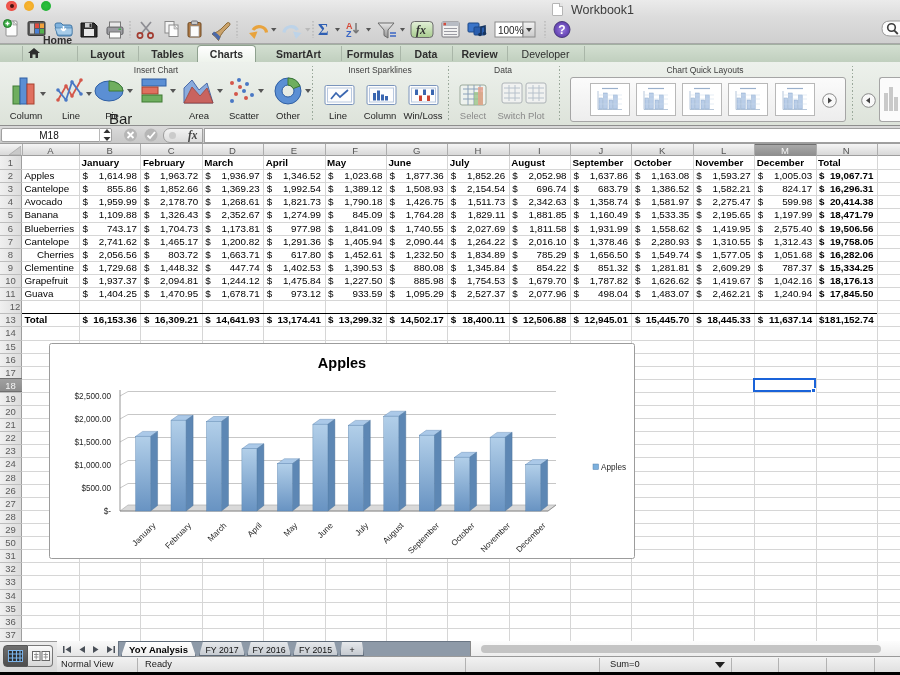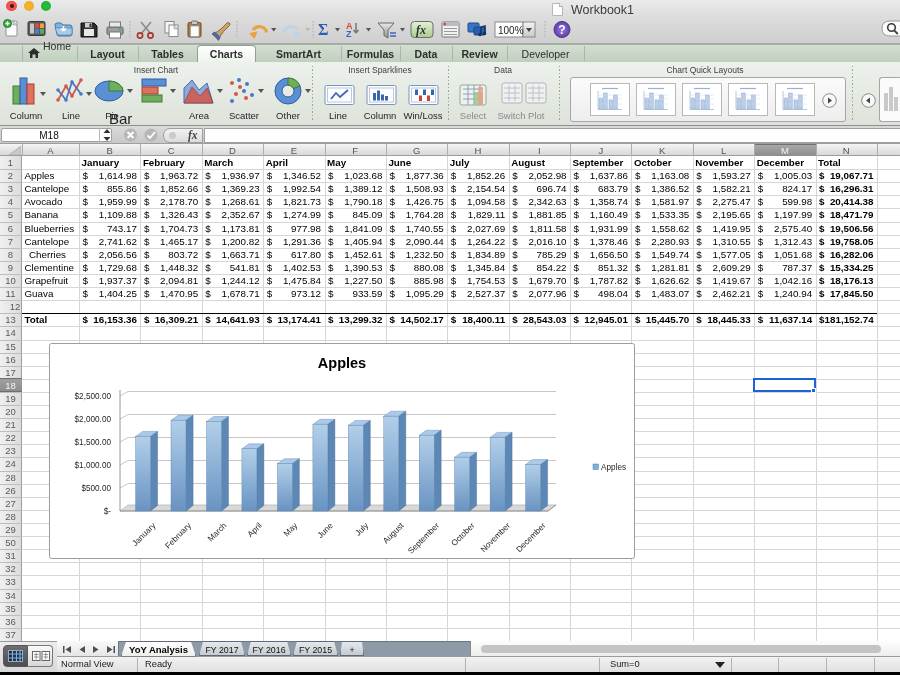--- a/index.html
+++ b/index.html
@@ -129,21 +129,21 @@
 <div class="tt" style="left:138px;top:48px;width:59px;text-align:center;font-size:10.5px;font-weight:bold;color:#2e2e2e;">Tables</div>
 <div class="tt" style="left:197px;top:48px;width:59px;text-align:center;font-size:10.5px;font-weight:bold;color:#2e2e2e;">Charts</div>
 <div class="tt" style="left:256px;top:48px;width:85px;text-align:center;font-size:10.5px;font-weight:bold;color:#2e2e2e;">SmartArt</div>
 <div class="tt" style="left:341px;top:48px;width:59px;text-align:center;font-size:10.5px;font-weight:bold;color:#2e2e2e;">Formulas</div>
 <div class="tt" style="left:400px;top:48px;width:52px;text-align:center;font-size:10.5px;font-weight:bold;color:#2e2e2e;">Data</div>
 <div class="tt" style="left:452px;top:48px;width:55px;text-align:center;font-size:10.5px;font-weight:bold;color:#2e2e2e;">Review</div>
 <div class="tt" style="left:507px;top:48px;width:77px;text-align:center;font-size:10.5px;font-weight:normal;color:#2e2e2e;">Developer</div>
 <svg class="abs" style="left:28px;top:48px;" width="12" height="11" viewBox="0 0 12 11">
       <path d="M6 0 L12 5 H10 V10 H7.5 V6.5 H4.5 V10 H2 V5 H0 Z" fill="#2e2e2e"></path>
     </svg>
-<div class="tt" style="left:43px;top:40px;font-size:10.5px;font-weight:normal;color:#2e2e2e;">Home</div>
+<div class="tt" style="left:43px;top:34px;font-size:10.5px;font-weight:bold;color:#2e2e2e;">Home</div>
 <div class="abs" style="left:0;top:62px;width:900px;height:64px;background:linear-gradient(#edf1ec,#dde3da);border-bottom:1px solid #8e8e8e;"></div>
 <div class="tt" style="left:76px;top:64.5px;width:160px;text-align:center;font-size:8.5px;color:#3e3e3e;">Insert Chart</div>
 <div class="tt" style="left:300px;top:64.5px;width:160px;text-align:center;font-size:8.5px;color:#3e3e3e;">Insert Sparklines</div>
 <div class="tt" style="left:423px;top:64.5px;width:160px;text-align:center;font-size:8.5px;color:#3e3e3e;">Data</div>
 <div class="tt" style="left:625px;top:64.5px;width:160px;text-align:center;font-size:8.5px;color:#3e3e3e;">Chart Quick Layouts</div>
 <div class="abs" style="left:312px;top:66px;width:1px;height:56px;background-image:repeating-linear-gradient(#9aa89a 0,#9aa89a 1.5px,transparent 1.5px,transparent 3.5px);"></div>
 <div class="abs" style="left:448px;top:66px;width:1px;height:56px;background-image:repeating-linear-gradient(#9aa89a 0,#9aa89a 1.5px,transparent 1.5px,transparent 3.5px);"></div>
 <div class="abs" style="left:559px;top:66px;width:1px;height:56px;background-image:repeating-linear-gradient(#9aa89a 0,#9aa89a 1.5px,transparent 1.5px,transparent 3.5px);"></div>
 <div class="abs" style="left:852px;top:66px;width:1px;height:56px;background-image:repeating-linear-gradient(#9aa89a 0,#9aa89a 1.5px,transparent 1.5px,transparent 3.5px);"></div>
 <svg class="abs" style="left:0;top:74px;" width="900" height="36" viewBox="0 0 900 36">
@@ -664,21 +664,21 @@
 <div class="abs" style="left:328.04px;top:195.32px;width:54.38px;height:13.11px;line-height:13.61px;font-size:9.8px;font-weight:normal;color:#000;display:flex;justify-content:space-between;">
       <span>$</span>
       <span>1,790.18</span>
     </div>
 <div class="abs" style="left:389.42px;top:195.32px;width:54.38px;height:13.11px;line-height:13.61px;font-size:9.8px;font-weight:normal;color:#000;display:flex;justify-content:space-between;">
       <span>$</span>
       <span>1,426.75</span>
     </div>
 <div class="abs" style="left:450.81px;top:195.32px;width:54.38px;height:13.11px;line-height:13.61px;font-size:9.8px;font-weight:normal;color:#000;display:flex;justify-content:space-between;">
       <span>$</span>
-      <span>1,094.58</span>
+      <span>1,511.73</span>
     </div>
 <div class="abs" style="left:512.19px;top:195.32px;width:54.38px;height:13.11px;line-height:13.61px;font-size:9.8px;font-weight:normal;color:#000;display:flex;justify-content:space-between;">
       <span>$</span>
       <span>2,342.63</span>
     </div>
 <div class="abs" style="left:573.58px;top:195.32px;width:54.38px;height:13.11px;line-height:13.61px;font-size:9.8px;font-weight:normal;color:#000;display:flex;justify-content:space-between;">
       <span>$</span>
       <span>1,358.74</span>
     </div>
 <div class="abs" style="left:634.96px;top:195.32px;width:54.38px;height:13.11px;line-height:13.61px;font-size:9.8px;font-weight:normal;color:#000;display:flex;justify-content:space-between;">
@@ -849,21 +849,21 @@
       <span>1,310.55</span>
     </div>
 <div class="abs" style="left:757.73px;top:234.65px;width:54.38px;height:13.11px;line-height:13.61px;font-size:9.8px;font-weight:normal;color:#000;display:flex;justify-content:space-between;">
       <span>$</span>
       <span>1,312.43</span>
     </div>
 <div class="abs" style="left:819.12px;top:234.65px;width:54.38px;height:13.11px;line-height:13.61px;font-size:9.8px;font-weight:bold;color:#000;display:flex;justify-content:space-between;">
       <span>$</span>
       <span>19,758.05</span>
     </div>
-<div class="tt" style="left:29px;top:247.76px;height:13.11px;line-height:13.61px;font-size:9.8px;">Cherries</div>
+<div class="tt" style="left:37px;top:247.76px;height:13.11px;line-height:13.61px;font-size:9.8px;">Cherries</div>
 <div class="abs" style="left:82.50px;top:247.76px;width:54.38px;height:13.11px;line-height:13.61px;font-size:9.8px;font-weight:normal;color:#000;display:flex;justify-content:space-between;">
       <span>$</span>
       <span>2,056.56</span>
     </div>
 <div class="abs" style="left:143.88px;top:247.76px;width:54.38px;height:13.11px;line-height:13.61px;font-size:9.8px;font-weight:normal;color:#000;display:flex;justify-content:space-between;">
       <span>$</span>
       <span>803.72</span>
     </div>
 <div class="abs" style="left:205.27px;top:247.76px;width:54.38px;height:13.11px;line-height:13.61px;font-size:9.8px;font-weight:normal;color:#000;display:flex;justify-content:space-between;">
       <span>$</span>
@@ -913,21 +913,21 @@
 <div class="abs" style="left:82.50px;top:260.86px;width:54.38px;height:13.11px;line-height:13.61px;font-size:9.8px;font-weight:normal;color:#000;display:flex;justify-content:space-between;">
       <span>$</span>
       <span>1,729.68</span>
     </div>
 <div class="abs" style="left:143.88px;top:260.86px;width:54.38px;height:13.11px;line-height:13.61px;font-size:9.8px;font-weight:normal;color:#000;display:flex;justify-content:space-between;">
       <span>$</span>
       <span>1,448.32</span>
     </div>
 <div class="abs" style="left:205.27px;top:260.86px;width:54.38px;height:13.11px;line-height:13.61px;font-size:9.8px;font-weight:normal;color:#000;display:flex;justify-content:space-between;">
       <span>$</span>
-      <span>541.81</span>
+      <span>447.74</span>
     </div>
 <div class="abs" style="left:266.65px;top:260.86px;width:54.38px;height:13.11px;line-height:13.61px;font-size:9.8px;font-weight:normal;color:#000;display:flex;justify-content:space-between;">
       <span>$</span>
       <span>1,402.53</span>
     </div>
 <div class="abs" style="left:328.04px;top:260.86px;width:54.38px;height:13.11px;line-height:13.61px;font-size:9.8px;font-weight:normal;color:#000;display:flex;justify-content:space-between;">
       <span>$</span>
       <span>1,390.53</span>
     </div>
 <div class="abs" style="left:389.42px;top:260.86px;width:54.38px;height:13.11px;line-height:13.61px;font-size:9.8px;font-weight:normal;color:#000;display:flex;justify-content:space-between;">
@@ -1092,21 +1092,21 @@
 <div class="abs" style="left:389.42px;top:313.30px;width:54.38px;height:13.11px;line-height:13.61px;font-size:9.8px;font-weight:bold;color:#000;display:flex;justify-content:space-between;">
       <span>$</span>
       <span>14,502.17</span>
     </div>
 <div class="abs" style="left:450.81px;top:313.30px;width:54.38px;height:13.11px;line-height:13.61px;font-size:9.8px;font-weight:bold;color:#000;display:flex;justify-content:space-between;">
       <span>$</span>
       <span>18,400.11</span>
     </div>
 <div class="abs" style="left:512.19px;top:313.30px;width:54.38px;height:13.11px;line-height:13.61px;font-size:9.8px;font-weight:bold;color:#000;display:flex;justify-content:space-between;">
       <span>$</span>
-      <span>28,543.03</span>
+      <span>12,506.88</span>
     </div>
 <div class="abs" style="left:573.58px;top:313.30px;width:54.38px;height:13.11px;line-height:13.61px;font-size:9.8px;font-weight:bold;color:#000;display:flex;justify-content:space-between;">
       <span>$</span>
       <span>12,945.01</span>
     </div>
 <div class="abs" style="left:634.96px;top:313.30px;width:54.38px;height:13.11px;line-height:13.61px;font-size:9.8px;font-weight:bold;color:#000;display:flex;justify-content:space-between;">
       <span>$</span>
       <span>15,445.70</span>
     </div>
 <div class="abs" style="left:696.35px;top:313.30px;width:54.38px;height:13.11px;line-height:13.61px;font-size:9.8px;font-weight:bold;color:#000;display:flex;justify-content:space-between;">

